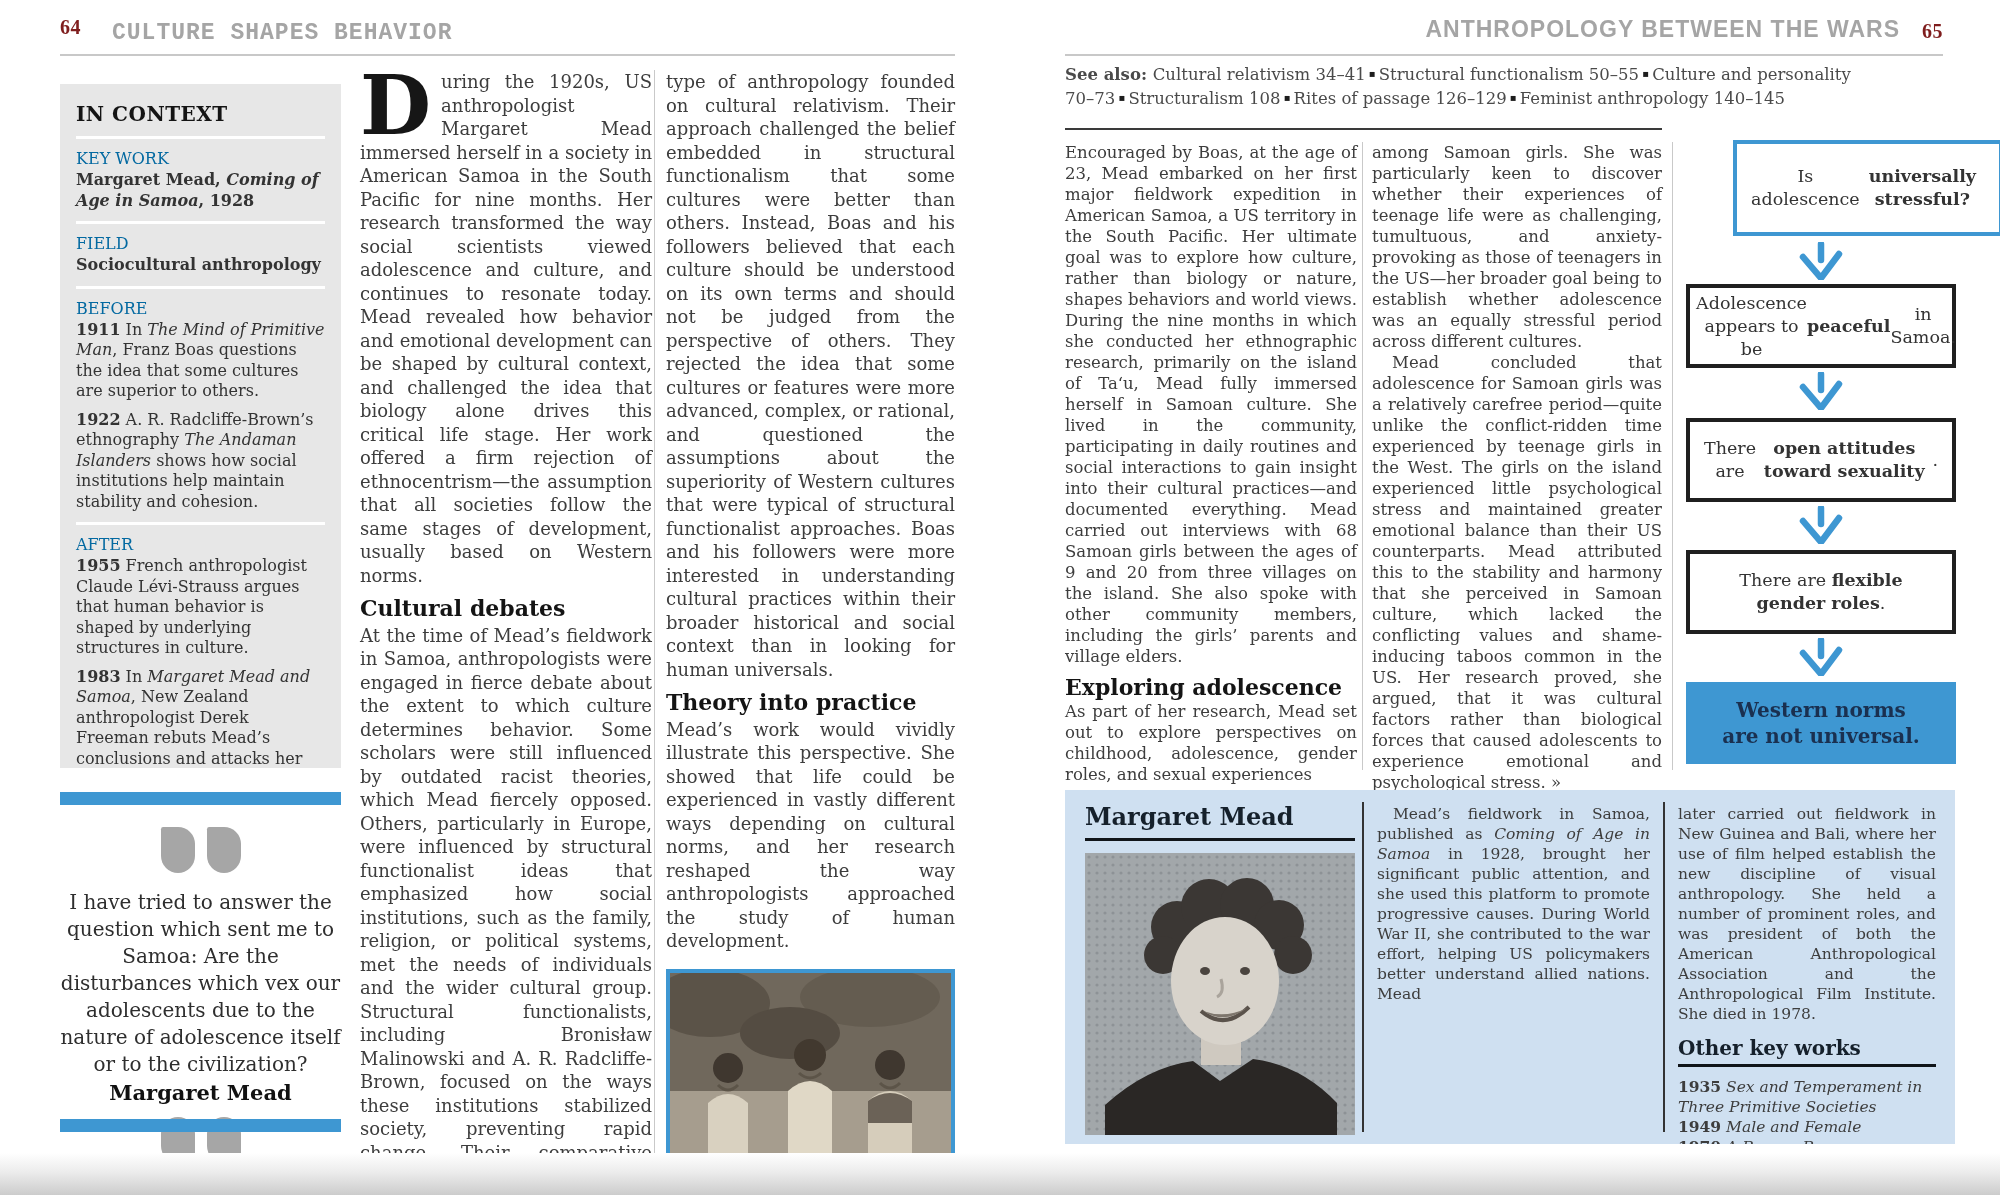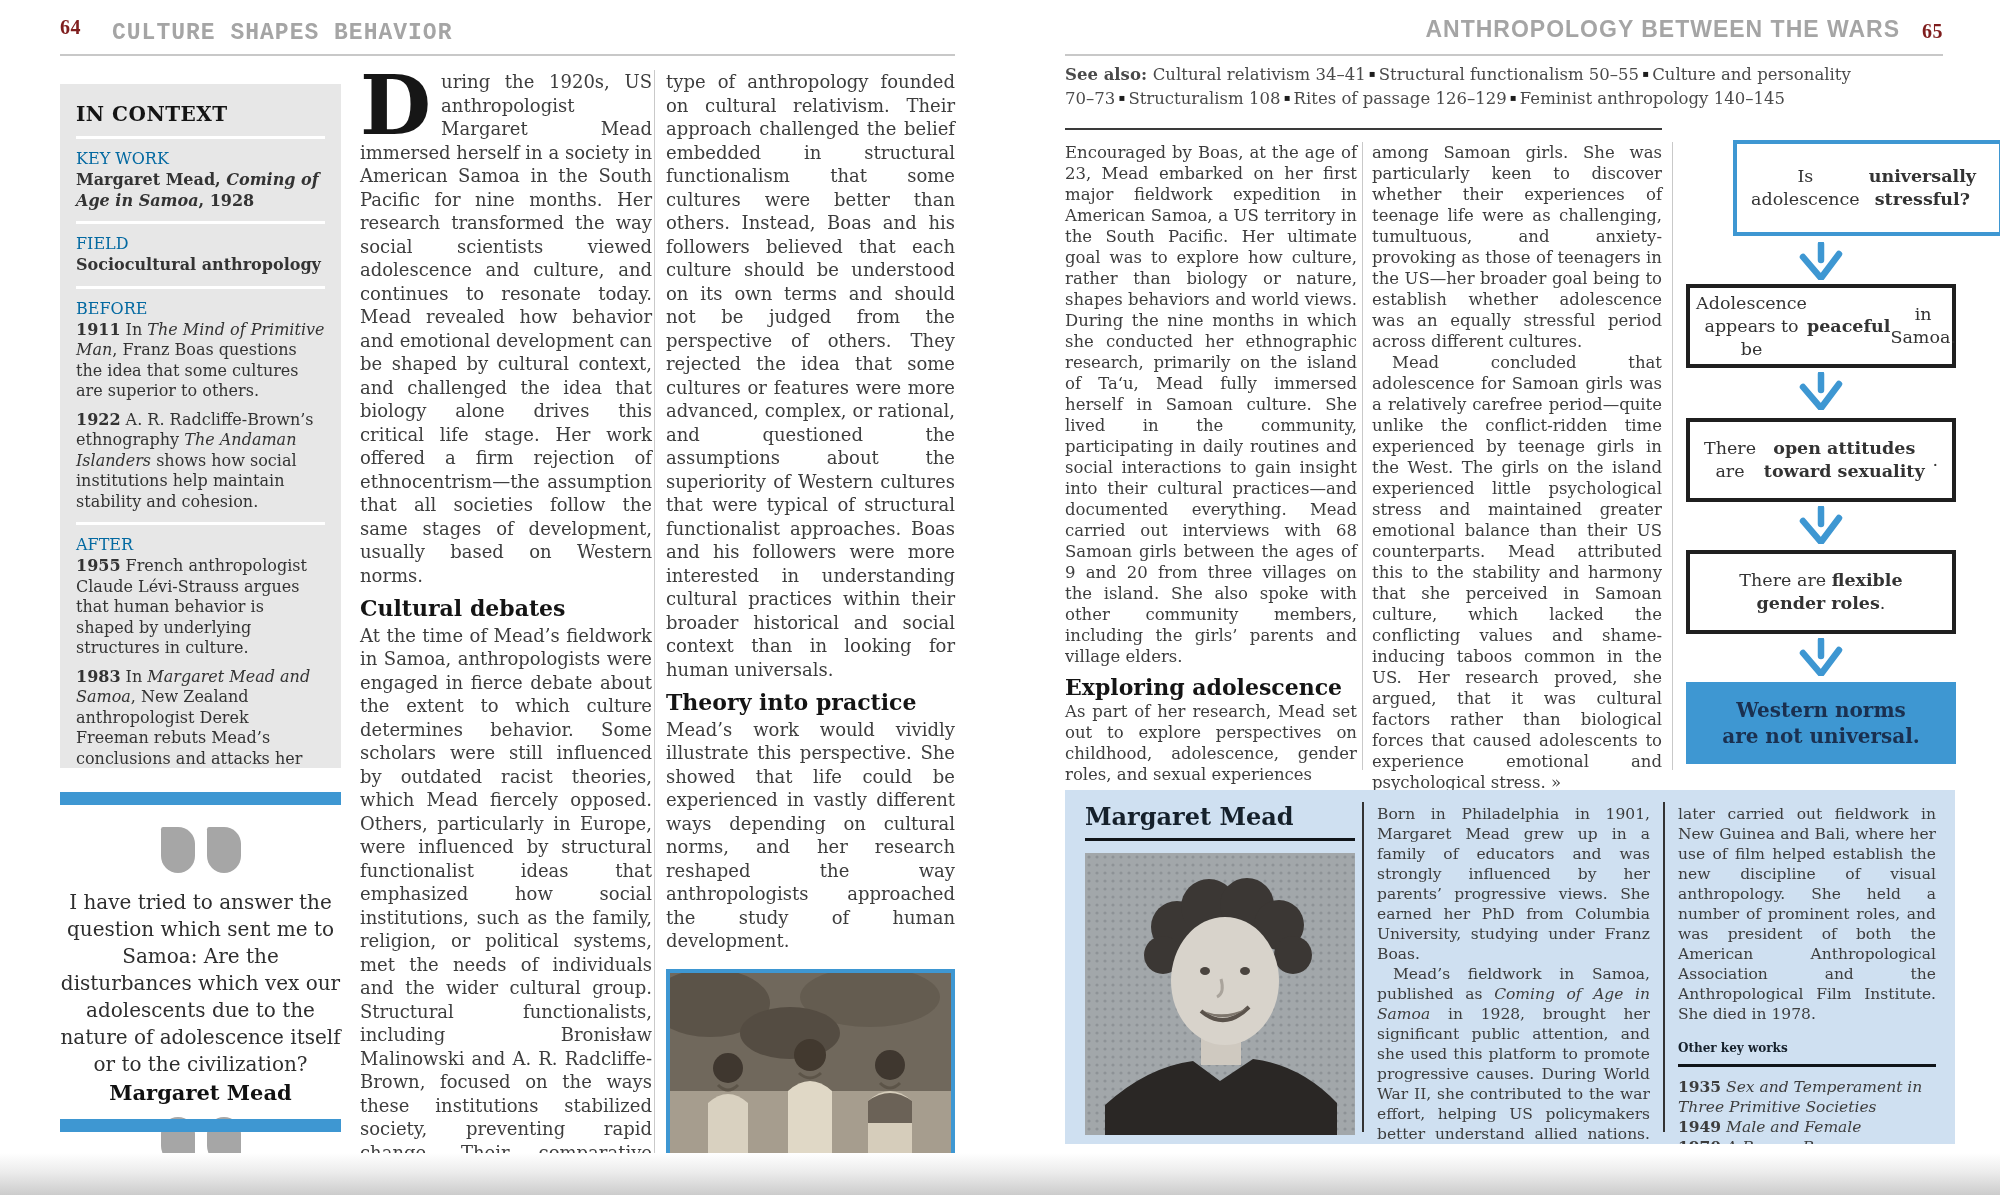--- a/index.html
+++ b/index.html
@@ -50,21 +50,21 @@
   .arrow{left:1798px;color:var(--blue);}
   .narrowtext{display:inline-block;max-width:180px;}
   
   .bio{left:1065px;top:790px;width:890px;height:354px;background:var(--bio);overflow:hidden;}
   .bio .bdiv{position:absolute;top:12px;height:330px;width:2px;background:#333;}
   .biotitle{font-size:24px;font-weight:bold;color:#15202b;}
   .biorule{height:3px;background:#10151a;margin-top:7px;}
   .biocol{font-size:15.5px;line-height:20px;}
   .biocol p{margin:0;text-align:justify;}
   .biocol p.ind{text-indent:16px;}
-  .okw{font-size:12px;font-weight:bold;color:#15202b;margin-top:14px;}
+  .okw{font-size:20px;font-weight:bold;color:#15202b;margin-top:14px;}
   .okwrule{height:3px;background:#10151a;margin:6px 0 10px;}
   .work{margin:0;text-align:left !important;}
   
   .bottomedge{left:0;top:1153px;width:2000px;height:42px;
     background:linear-gradient(#ffffff 0%,#ececec 45%,#cccccc 100%);}
 </style>
 </head>
 <body>
 
 <div class="abs pagenum" style="left:60px;top:16px;">64</div>
@@ -220,21 +220,20 @@
       <ellipse cx="140" cy="128" rx="54" ry="64" fill="#d8d3cb"></ellipse>
       <ellipse cx="120" cy="118" rx="5" ry="4" fill="#4a443f"></ellipse>
       <ellipse cx="160" cy="118" rx="5" ry="4" fill="#4a443f"></ellipse>
       <path d="M136 126 Q140 140 132 144" stroke="#aaa49c" stroke-width="3" fill="none"></path>
       <path d="M116 158 Q140 178 164 154" stroke="#5a524b" stroke-width="4" fill="none"></path>
       <path d="M118 158 Q140 172 162 155 Q140 166 118 158 Z" fill="#7e766d"></path>
     </svg>
   </div>
   <div class="bdiv" style="left:297px;"></div>
   <div class="abs biocol" style="left:312px;top:14px;width:273px;">
-    <p>Born in Philadelphia in 1901, Margaret Mead grew up in a family of educators and was strongly influenced by her parents’ progressive views. She earned her PhD from Columbia University, studying under Franz Boas.</p>
     <p class="ind"><span>Mead’s fieldwork in Samoa, published as </span><span class="i">Coming of Age in Samoa</span><span> in 1928, brought her significant public attention, and she used this platform to promote progressive causes. During World War II, she contributed to the war effort, helping US policymakers better understand allied nations. Mead</span></p>
   </div>
   <div class="bdiv" style="left:598px;"></div>
   <div class="abs biocol" style="left:613px;top:14px;width:258px;">
     <p>later carried out fieldwork in New Guinea and Bali, where her use of film helped establish the new discipline of visual anthropology. She held a number of prominent roles, and was president of both the American Anthropological Association and the Anthropological Film Institute. She died in 1978.</p>
     <div class="okw">Other key works</div>
     <div class="okwrule"></div>
     <p class="work"><span class="b">1935</span> <span class="i">Sex and Temperament in Three Primitive Societies</span></p>
     <p class="work"><span class="b">1949</span> <span class="i">Male and Female</span></p>
     <p class="work"><span class="b">1970</span> <span class="i">A Rap on Race</span></p>

